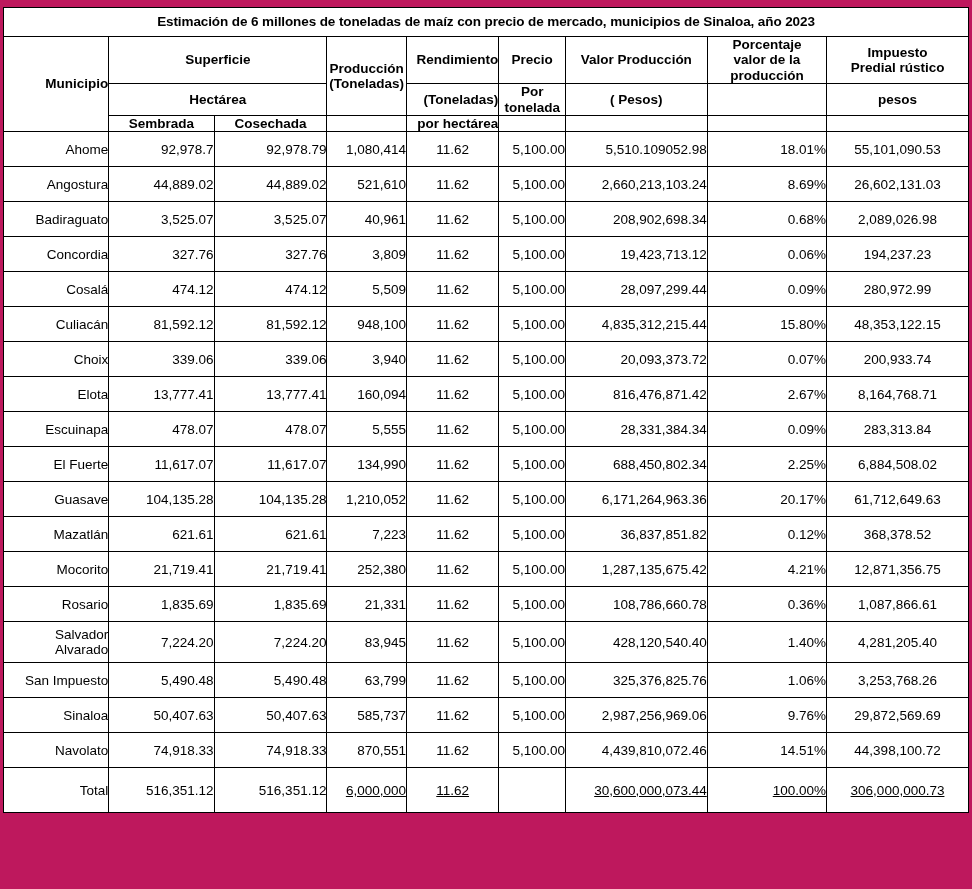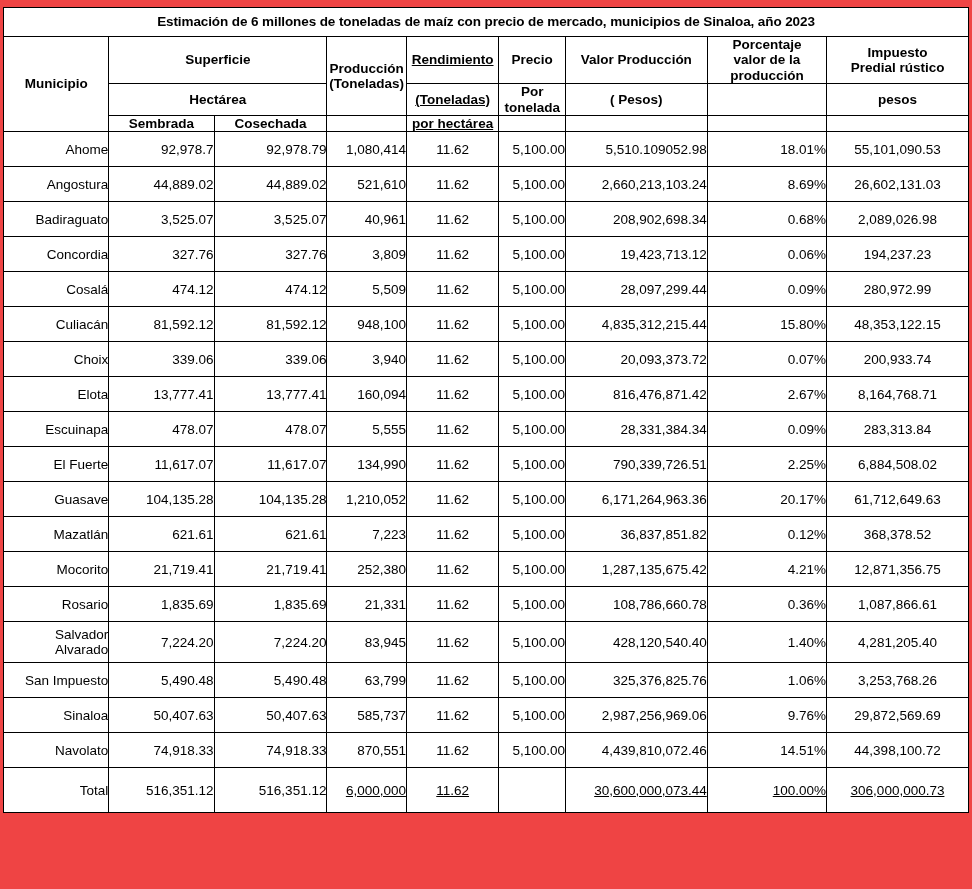--- a/index.html
+++ b/index.html
@@ -10,21 +10,21 @@
   body {
     font-family: "Liberation Sans", sans-serif;
     color: #000000;
     -webkit-font-smoothing: antialiased;
   }
   #page {
     position: relative;
     width: 972px;
     height: 889px;
     overflow: hidden;
-    background: #ef4444;
+    background: #be185d;
   }
   table.sheet {
     border-collapse: collapse;
     table-layout: fixed;
     width: 966px;
     margin-left: 3px;
     margin-top: 7px;
   }
   table.sheet td {
     border: 1px solid #000000;
@@ -44,28 +44,27 @@
   }
   
   td.hd {
     font-weight: bold;
     font-size: 13px;
     text-align: center;
     padding: 2px 3px;
     line-height: 1.16;
   }
   td.hd-left {
-    text-align: center;
+    text-align: right;
   }
   td.hd-sub {
     font-weight: bold;
     font-size: 13px;
-    text-align: center;
+    text-align: right;
     padding: 2px 5px;
-    text-decoration: underline;
   }
   
   td.c-name {
     text-align: right;
     padding: 3px 4px 3px 6px;
     font-size: 13.5px;
     line-height: 1.18;
   }
   td.c-num {
     text-align: right;
@@ -257,21 +256,21 @@
           <td class="c-num">0.09%</td>
           <td class="c-numleft">283,313.84</td>
         </tr>
         <tr class="data-row">
           <td class="c-name">El Fuerte</td>
           <td class="c-num">11,617.07</td>
           <td class="c-num">11,617.07</td>
           <td class="c-num">134,990</td>
           <td class="c-numleft">11.62</td>
           <td class="c-num">5,100.00</td>
-          <td class="c-num">790,339,726.51</td>
+          <td class="c-num">688,450,802.34</td>
           <td class="c-num">2.25%</td>
           <td class="c-numleft">6,884,508.02</td>
         </tr>
         <tr class="data-row">
           <td class="c-name">Guasave</td>
           <td class="c-num">104,135.28</td>
           <td class="c-num">104,135.28</td>
           <td class="c-num">1,210,052</td>
           <td class="c-numleft">11.62</td>
           <td class="c-num">5,100.00</td>

